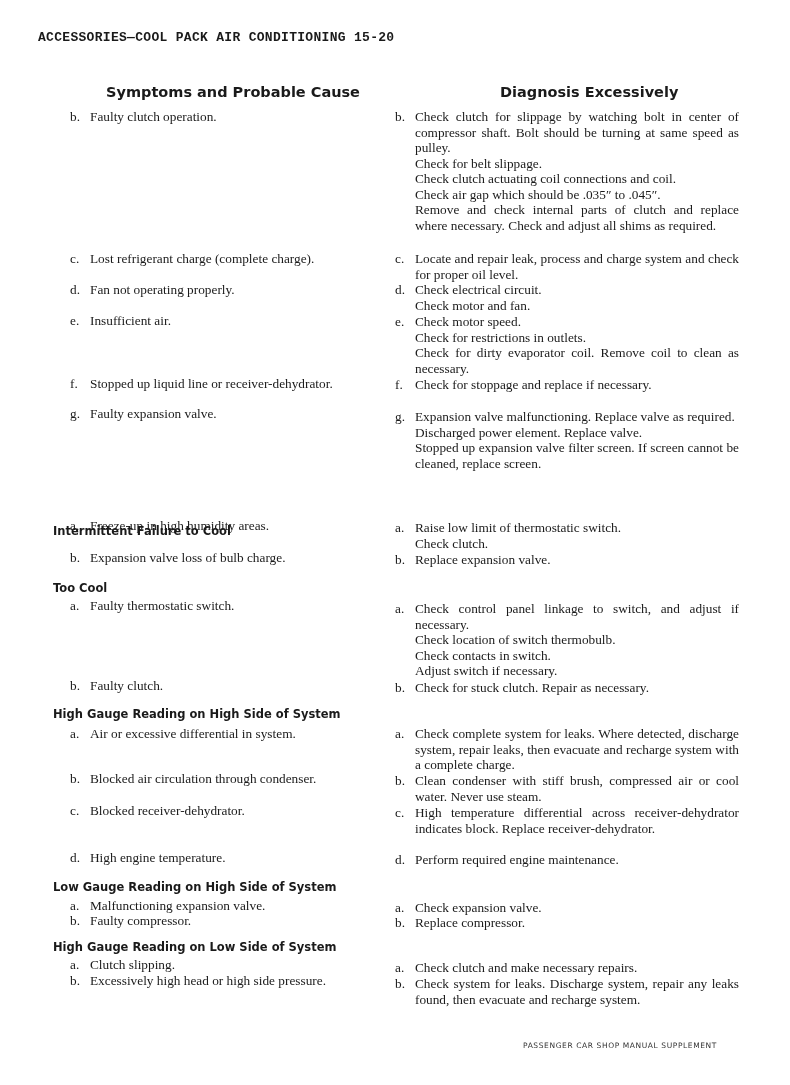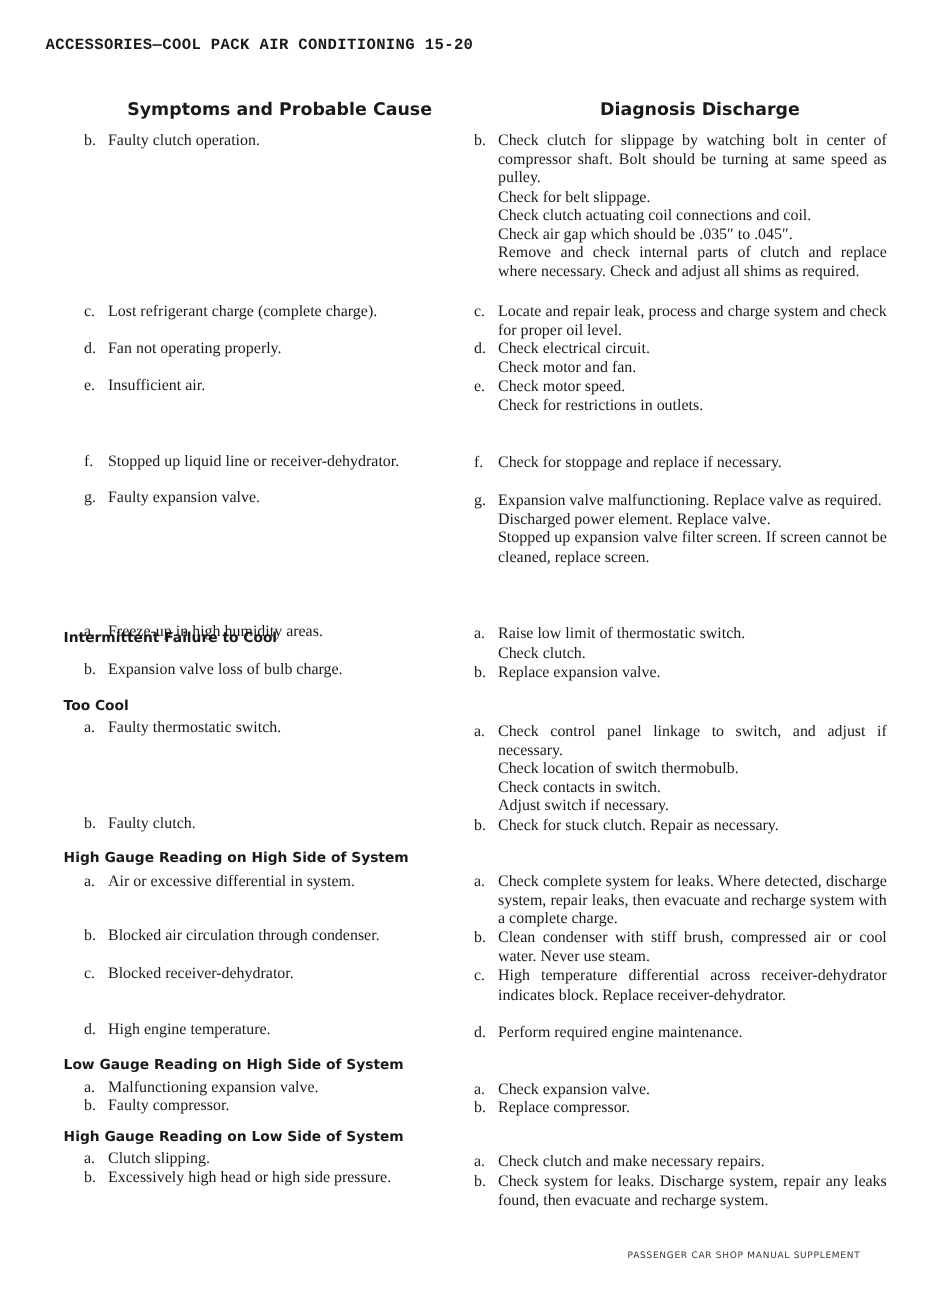--- a/index.html
+++ b/index.html
@@ -33,21 +33,21 @@
       position: absolute; left: 523px; top: 1041px;
       font-family: "DejaVu Sans", "Liberation Sans", sans-serif;
       font-size: 7.5px; letter-spacing: 0.6px; color: #333;
     }
   </style>
 </head>
 <body>
 
 <div class="header">ACCESSORIES—COOL PACK AIR CONDITIONING 15-20</div>
 <div class="col-head left">Symptoms and Probable Cause</div>
-<div class="col-head right">Diagnosis Discharge</div>
+<div class="col-head right">Diagnosis Excessively</div>
 
 <div class="item" style="left:70px; top:109px; width:300px;">
   <span class="lbl">b.</span>
   <div class="body">Faulty clutch operation.</div>
 </div>
 <div class="item" style="left:395px; top:109px; width:344px;">
   <span class="lbl">b.</span>
   <div class="body">
     <p>Check clutch for slippage by watching bolt in center of compressor shaft. Bolt should be turning at same speed as pulley.</p>
     <p>Check for belt slippage.</p>
@@ -82,20 +82,21 @@
 
 <div class="item" style="left:70px; top:313px; width:300px;">
   <span class="lbl">e.</span>
   <div class="body">Insufficient air.</div>
 </div>
 <div class="item" style="left:395px; top:314px; width:344px;">
   <span class="lbl">e.</span>
   <div class="body">
     <p>Check motor speed.</p>
     <p>Check for restrictions in outlets.</p>
+    <p>Check for dirty evaporator coil. Remove coil to clean as necessary.</p>
   </div>
 </div>
 
 <div class="item" style="left:70px; top:376px; width:298px;">
   <span class="lbl">f.</span>
   <div class="body">Stopped up liquid line or receiver-dehydrator.</div>
 </div>
 <div class="item" style="left:395px; top:377px; width:344px;">
   <span class="lbl">f.</span>
   <div class="body">

